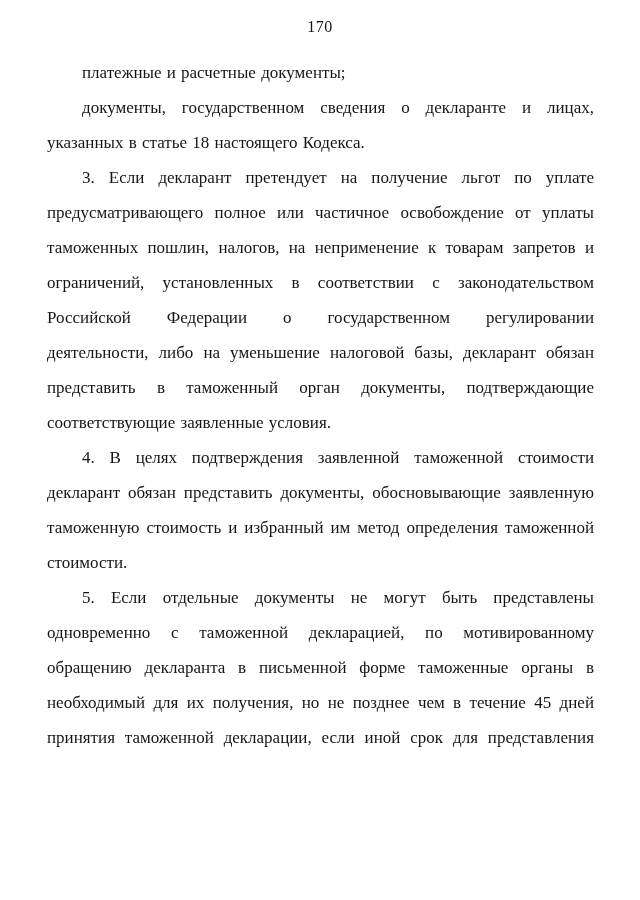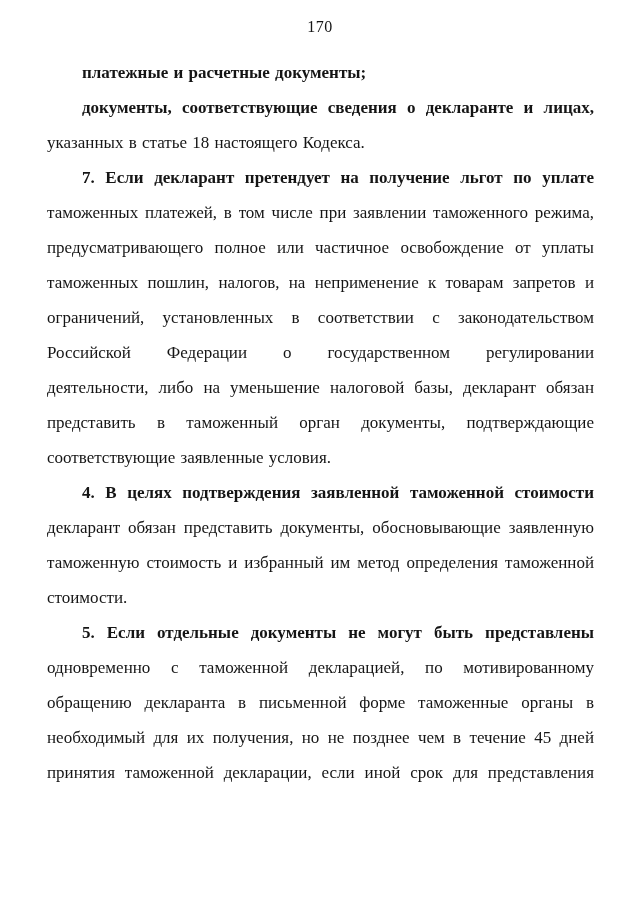--- a/index.html
+++ b/index.html
@@ -40,47 +40,45 @@
     line-height: 35px;
     height: 35px;
     font-size: 17px;
     text-align: justify;
     text-align-last: justify;
     overflow: hidden;
     word-spacing: 1px;
   }
   .line.first {
     text-indent: 35px;
-    font-weight: bold;
   }
   .line.last {
     text-align-last: left;
   }
 </style>
 </head>
 <body>
 
 <div class="page">
 
   <div class="page-number">170</div>
 
   <div class="content">
 
     <div class="paragraph">
       <span class="line first last">платежные и расчетные документы;</span>
     </div>
 
     <div class="paragraph">
-      <span class="line first">документы, соответствующие сведения о декларанте и лицах,</span>
+      <span class="line first">документы, государственном сведения о декларанте и лицах,</span>
       <span class="line last">указанных в статье 18 настоящего Кодекса.</span>
     </div>
 
     <div class="paragraph">
-      <span class="line first">7. Если декларант претендует на получение льгот по уплате</span>
-      <span class="line">таможенных платежей, в том числе при заявлении таможенного режима,</span>
+      <span class="line first">3. Если декларант претендует на получение льгот по уплате</span>
       <span class="line">предусматривающего полное или частичное освобождение от уплаты</span>
       <span class="line">таможенных пошлин, налогов, на неприменение к товарам запретов и</span>
       <span class="line">ограничений, установленных в соответствии с законодательством</span>
       <span class="line">Российской Федерации о государственном регулировании внешнеторговой</span>
       <span class="line">деятельности, либо на уменьшение налоговой базы, декларант обязан</span>
       <span class="line">представить в таможенный орган документы, подтверждающие</span>
       <span class="line last">соответствующие заявленные условия.</span>
     </div>
 
     <div class="paragraph">

